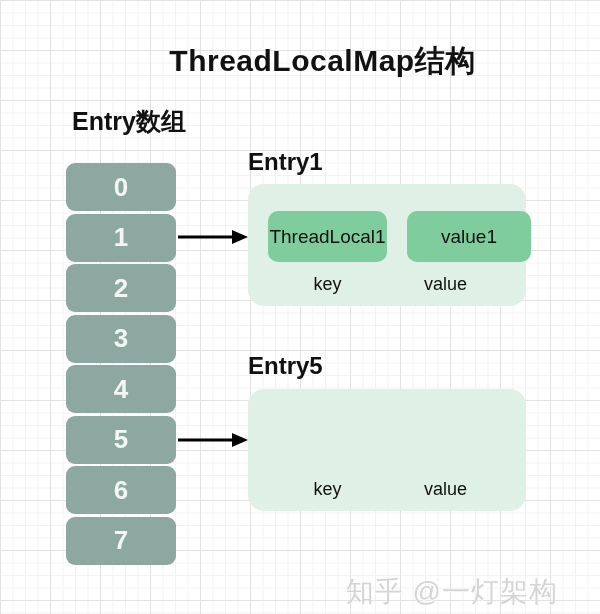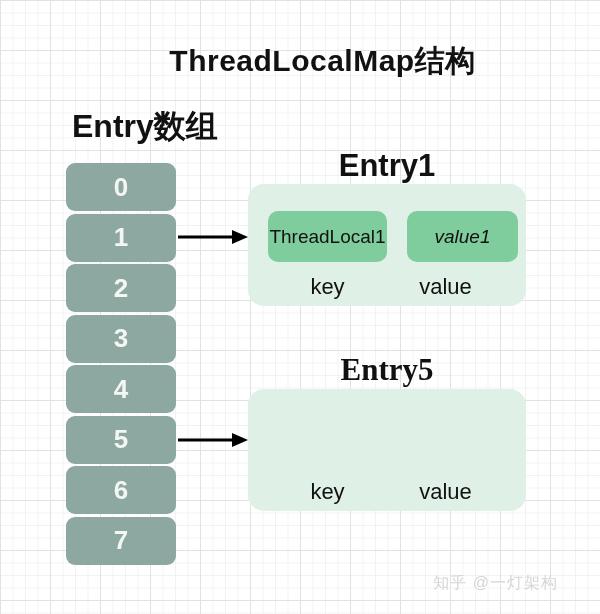--- a/index.html
+++ b/index.html
@@ -28,21 +28,21 @@
     font-size: 30px;
     font-weight: 700;
     color: #111111;
     letter-spacing: 0.5px;
   }
 
   .array-label {
     position: absolute;
     top: 105px;
     left: 72px;
-    font-size: 32px;
+    font-size: 25px;
     font-weight: 600;
     color: #111111;
   }
 
   .array-col {
     position: absolute;
     left: 66px;
     top: 163px;
     width: 110px;
     display: flex;
@@ -62,27 +62,26 @@
   }
 
   .arrow { position: absolute; width: 72px; height: 16px; }
   .arrow-1 { left: 177px; top: 229px; }
   .arrow-2 { left: 177px; top: 432px; }
 
   .entry-label {
     position: absolute;
     left: 248px;
     width: 278px;
-    text-align: center;
-    font-size: 31px;
+    font-size: 24px;
     font-weight: 600;
     color: #111111;
   }
   .entry-label-1 { top: 148px; }
-  .entry-label-2 { top: 352px; font-family: Liberation Serif, serif; }
+  .entry-label-2 { top: 352px; }
 
   .entry-box {
     position: absolute;
     left: 248px;
     width: 278px;
     height: 122px;
     background: #dff0e6;
     border-radius: 16px;
   }
   .entry-box-1 { top: 184px; padding-left: 32px; }
@@ -94,38 +93,38 @@
     height: 51px;
     background: #7fcd9c;
     border-radius: 10px;
     display: flex;
     align-items: center;
     justify-content: center;
     font-size: 19px;
     color: #111111;
   }
   .kv-key   { left: 20px;  width: 119px; }
-  .kv-value { left: 159px; width: 111px; font-style: italic; }
+  .kv-value { left: 159px; width: 124px; }
 
   .kv-label {
     position: absolute;
     top: 90px;
-    font-size: 22px;
+    font-size: 18px;
     font-weight: 500;
     color: #111111;
     text-align: center;
   }
   .kv-label-key   { left: 20px;  width: 119px; }
   .kv-label-value { left: 145px; width: 105px; }
 
   .watermark {
     position: absolute;
     top: 573px;
     right: 42px;
-    font-size: 16px;
+    font-size: 28px;
     color: #d5d5d5;
     text-shadow: 0 1px 0 #ffffff;
     letter-spacing: 1px;
   }
 </style>
 </head>
 <body>
 
 <div class="title">ThreadLocalMap结构</div>
 

